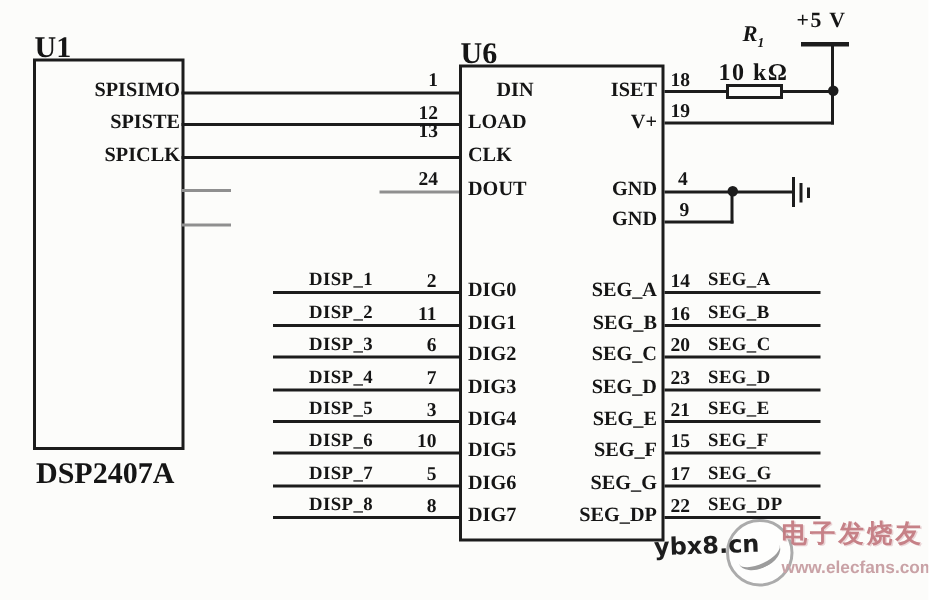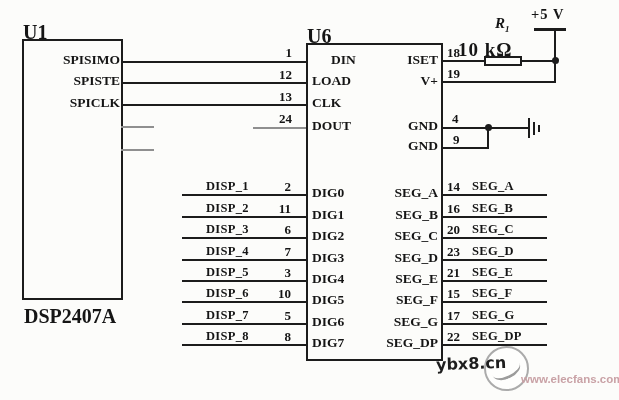--- a/index.html
+++ b/index.html
@@ -45,21 +45,21 @@
 
   <div class="w" style="left:121px;top:61px;width:186px;"></div>
   <div class="w" style="left:121px;top:82px;width:186px;"></div>
   <div class="w" style="left:121px;top:104px;width:186px;"></div>
   <div class="w stub" style="left:121px;top:126px;width:33px;"></div>
   <div class="w stub" style="left:121px;top:149px;width:33px;"></div>
   <div class="w stub" style="left:253px;top:127px;width:54px;"></div>
 
   <div class="t num rr" style="left:262px;top:46px;width:30px;">1</div>
   <div class="t num rr" style="left:262px;top:68px;width:30px;">12</div>
-  <div class="t num rr" style="left:262px;top:90px;width:30px;">13</div>
+  <div class="t num rr" style="left:262px;top:80px;width:30px;">13</div>
   <div class="t num rr" style="left:262px;top:112px;width:30px;">24</div>
 
   <div class="t ref" style="left:307px;top:25px;">U6</div>
   <div class="box" style="left:306px;top:43px;width:137px;height:318px;"></div>
 
   <div class="t pin" style="left:312px;top:53px;margin-left:19px;">DIN</div>
   <div class="t pin" style="left:312px;top:74px;">LOAD</div>
   <div class="t pin" style="left:312px;top:96px;">CLK</div>
   <div class="t pin" style="left:312px;top:119px;text-align:right;">DOUT</div>
   <div class="t pin" style="left:312px;top:186px;">DIG0</div>
@@ -137,36 +137,37 @@
   <div class="t net" style="left:472px;top:287px;">SEG_F</div>
   <div class="t net" style="left:472px;top:309px;">SEG_G</div>
   <div class="t net" style="left:472px;top:330px;">SEG_DP</div>
 
   <div class="t num" style="left:447px;top:46px;">18</div>
   <div class="t num" style="left:447px;top:67px;">19</div>
   <div class="w" style="left:443px;top:60px;width:41px;"></div>
   <div class="res" style="left:484px;top:56px;"></div>
   <div class="w" style="left:522px;top:60px;width:34px;"></div>
   <div class="t" style="left:495px;top:15px;font-size:15px;font-style:italic;"><span>R</span><sub class="rsub">1</sub></div>
-  <div class="t" style="left:458px;top:40px;font-size:19px;letter-spacing:1px;">10 kΩ</div>
+  <div class="t" style="left:479px;top:40px;font-size:16px;letter-spacing:1px;">10 kΩ</div>
   <div class="t" style="left:531px;top:7px;font-size:14.5px;letter-spacing:1px;">+5 V</div>
   <div class="w" style="left:534px;top:28px;width:32px;height:3px;"></div>
   <div class="wv" style="left:554px;top:29px;height:54px;"></div>
   <div class="dot" style="left:552px;top:57px;"></div>
   <div class="w" style="left:443px;top:81px;width:113px;"></div>
 
   <div class="t num" style="left:452px;top:112px;">4</div>
   <div class="t num" style="left:453px;top:133px;">9</div>
   <div class="w" style="left:443px;top:127px;width:86px;"></div>
   <div class="w" style="left:443px;top:147px;width:46px;"></div>
   <div class="wv" style="left:487px;top:128px;height:21px;"></div>
   <div class="dot" style="left:485px;top:124px;"></div>
   <div class="gbar" style="left:528px;top:118px;height:20px;"></div>
   <div class="gbar" style="left:533px;top:122px;height:13px;"></div>
   <div class="gbar" style="left:538px;top:125px;height:7px;"></div>
 
   <div class="wm-circle">
     <div class="wm-swoosh"></div>
   </div>
   <div class="wm-site">ybx8.cn</div>
+  <div class="wm-cn">电子发烧友</div>
   <div class="wm-url">www.elecfans.com</div>
 
 </div>
 
 </body></html>

